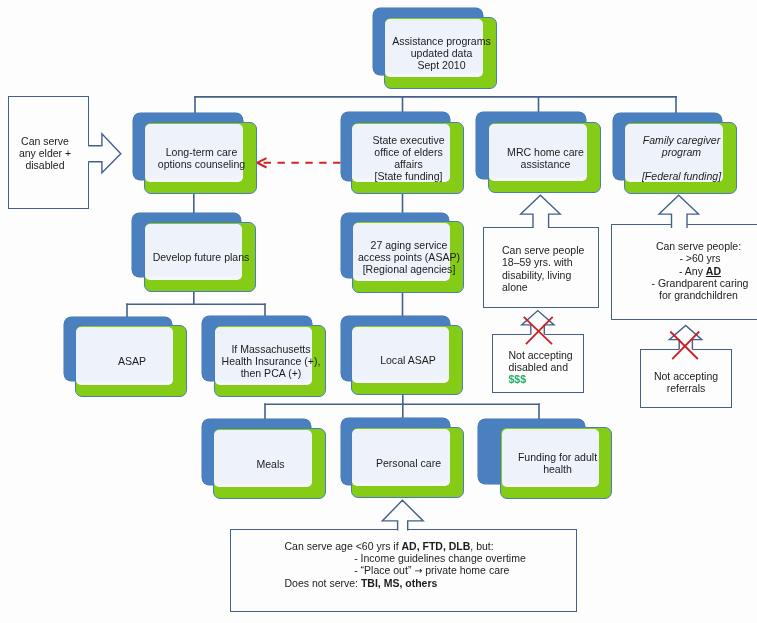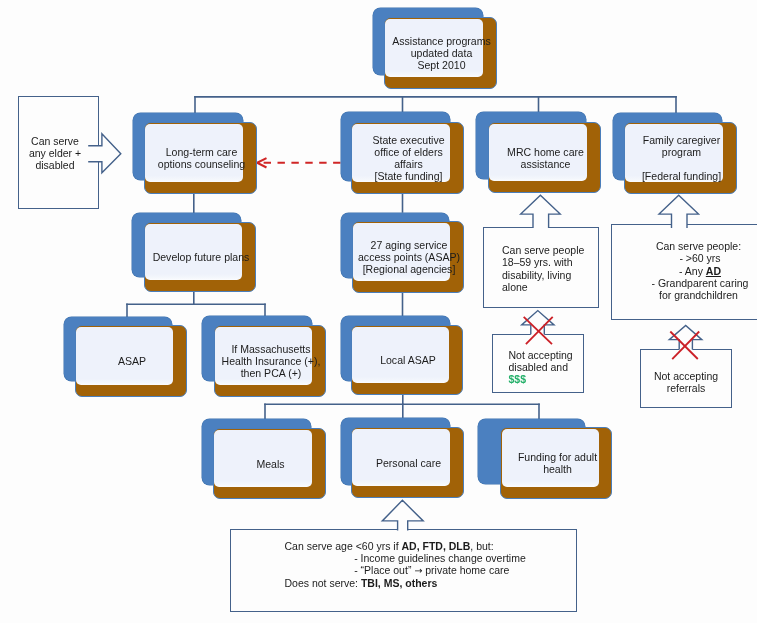--- a/index.html
+++ b/index.html
@@ -3,21 +3,21 @@
 <meta charset="utf-8">
 <title>Assistance programs flowchart</title>
 <style>
   html,body{margin:0;padding:0;}
   body{width:757px;height:623px;background:#fdfdfd;font-family:"Liberation Sans",sans-serif;
        -webkit-font-smoothing:antialiased;overflow:hidden;}
   #stage{position:relative;width:757px;height:623px;}
   svg.lines{position:absolute;left:0;top:0;width:757px;height:623px;overflow:visible;}
   .node{position:absolute;}
   .shadow{position:absolute;background:#4b80c0;border-radius:7.5px;box-shadow:0 0 0 0.5px #3f72ad;}
-  .card{position:absolute;background:#a16207;border:1.1px solid #4a7ebb;border-radius:7px;
+  .card{position:absolute;background:#84cc16;border:1.1px solid #4a7ebb;border-radius:7px;
         box-sizing:border-box;}
   .inner{position:absolute;background:linear-gradient(to bottom,#eef2fb 0%,#eef2fb 89%,#f4f7fc 96%,#fbfcfe 100%);border-radius:5px;}
   .label{position:absolute;display:flex;align-items:center;justify-content:center;
          text-align:center;color:#1c1c1c;font-size:10.55px;
          line-height:11.9px;white-space:pre-line;}
   .plain{position:absolute;background:#fdfdfd;border:1.2px solid #44618a;box-sizing:border-box;}
   .ptext{position:absolute;color:#1c1c1c;font-size:10.5px;line-height:12.3px;white-space:pre-line;}
   .ptext.lines-blk{white-space:normal;}
   .ptext.lines-blk > div{white-space:pre;}
   .uarrow{font-family:"DejaVu Sans",sans-serif;font-size:9.6px;}
@@ -43,21 +43,21 @@
       <path d="M402.5,293.5 V315.5"></path>
       <path d="M402.8,395.5 V404.3"></path>
       <path d="M265,404.3 H539"></path>
       <path d="M265,404.3 V418.5"></path>
       <path d="M402.8,404.3 V417.5"></path>
       <path d="M539,404.3 V418.5"></path>
     </g>
   </svg>
 
   <div id="callouts">
-    <div class="plain" style="left:8px;top:96px;width:81px;height:113px;margin-left:10px;">
+    <div class="plain" style="left:8px;top:96px;width:81px;height:113px;">
       <div class="ptext" style="left:-4px;top:37.5px;width:80px;text-align:center;">Can serve
 any elder +
 disabled</div>
     </div>
     <div class="plain" style="left:483px;top:227px;width:116px;height:81px;">
       <div class="ptext" style="left:18px;top:16px;width:104px;">Can serve people
 18–59 yrs. with
 disability, living
 alone</div>
     </div>
@@ -151,21 +151,21 @@
       <div class="card" style="left:487.5px;top:122px;width:113px;height:71px;">
         <div class="inner" style="left:0.5px;top:1px;width:98px;height:57px;"></div>
         <div class="label" style="left:-4px;top:0px;width:122px;height:71px;">MRC home care
 assistance</div>
       </div>
     </div>
     <div class="node">
       <div class="shadow" style="left:613px;top:113px;width:109px;height:67px;"></div>
       <div class="card" style="left:623.5px;top:122px;width:113px;height:72px;">
         <div class="inner" style="left:0.5px;top:1px;width:98px;height:58px;"></div>
-        <div class="label" style="left:-4px;top:0px;width:122px;height:72px;">Family caregiver
+        <div class="label" style="left:-4px;top:0px;width:122px;height:72px;font-style:italic;">Family caregiver
 program
 
 [Federal funding]</div>
       </div>
     </div>
     <div class="node">
       <div class="shadow" style="left:132px;top:213px;width:109px;height:64px;"></div>
       <div class="card" style="left:143.5px;top:222px;width:112px;height:70px;">
         <div class="inner" style="left:0.5px;top:1px;width:97px;height:56px;"></div>
         <div class="label" style="left:-4px;top:0px;width:121px;height:70px;">Develop future plans</div>

